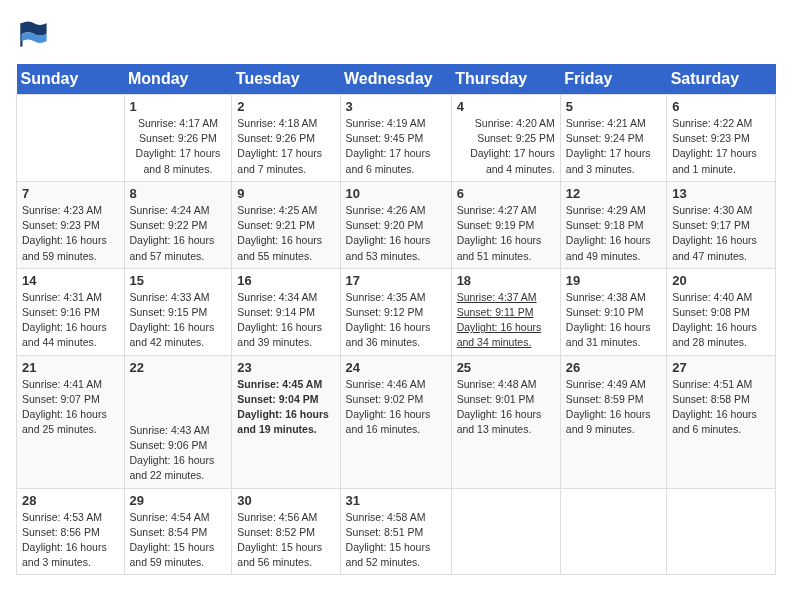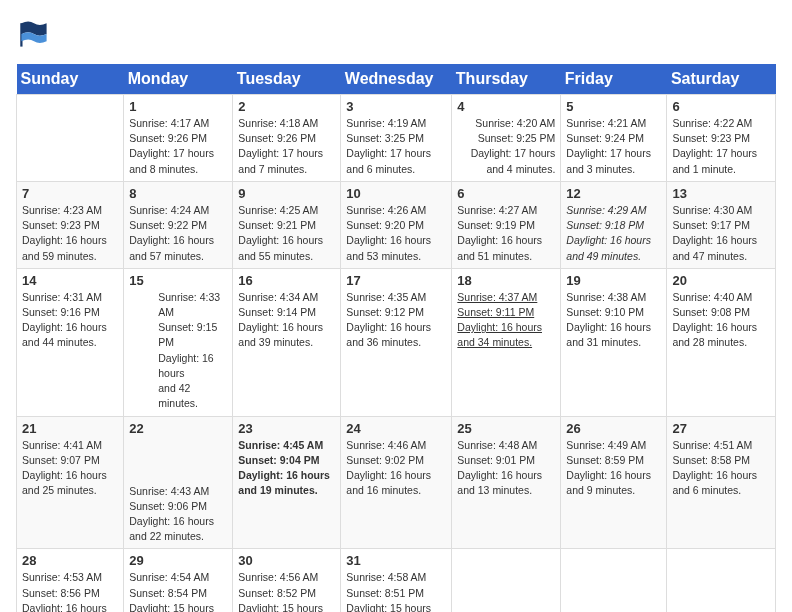--- a/index.html
+++ b/index.html
@@ -114,36 +114,36 @@
         <th>Thursday</th>
         <th>Friday</th>
         <th>Saturday</th>
       </tr>
   </thead>
   <tbody id="calendar-body">
   <tr>
         <td class="empty"></td>
         <td>
           <div class="day-num">1</div>
-          <div class="day-info" style="white-space: pre-line;">Sunrise: 4:17 AM
+          <div class="day-info" style="white-space: pre-line; text-align: center;">Sunrise: 4:17 AM
 Sunset: 9:26 PM
 Daylight: 17 hours
 and 8 minutes.</div>
         </td>
         <td>
           <div class="day-num">2</div>
           <div class="day-info" style="white-space: pre-line;">Sunrise: 4:18 AM
 Sunset: 9:26 PM
 Daylight: 17 hours
 and 7 minutes.</div>
         </td>
         <td>
           <div class="day-num">3</div>
           <div class="day-info" style="white-space: pre-line;">Sunrise: 4:19 AM
-Sunset: 3:25 PM
+Sunset: 9:45 PM
 Daylight: 17 hours
 and 6 minutes.</div>
         </td>
         <td>
           <div class="day-num">4</div>
           <div class="day-info" style="white-space: pre-line; text-align: right;">Sunrise: 4:20 AM
 Sunset: 9:25 PM
 Daylight: 17 hours
 and 4 minutes.</div>
         </td>
@@ -193,21 +193,21 @@
         </td>
         <td>
           <div class="day-num">6</div>
           <div class="day-info" style="white-space: pre-line;">Sunrise: 4:27 AM
 Sunset: 9:19 PM
 Daylight: 16 hours
 and 51 minutes.</div>
         </td>
         <td>
           <div class="day-num">12</div>
-          <div class="day-info" style="white-space: pre-line; font-style: italic;">Sunrise: 4:29 AM
+          <div class="day-info" style="white-space: pre-line;">Sunrise: 4:29 AM
 Sunset: 9:18 PM
 Daylight: 16 hours
 and 49 minutes.</div>
         </td>
         <td>
           <div class="day-num">13</div>
           <div class="day-info" style="white-space: pre-line;">Sunrise: 4:30 AM
 Sunset: 9:17 PM
 Daylight: 16 hours
 and 47 minutes.</div>
@@ -216,21 +216,21 @@
       <tr>
         <td>
           <div class="day-num">14</div>
           <div class="day-info" style="white-space: pre-line;">Sunrise: 4:31 AM
 Sunset: 9:16 PM
 Daylight: 16 hours
 and 44 minutes.</div>
         </td>
         <td>
           <div class="day-num">15</div>
-          <div class="day-info" style="white-space: pre-line; margin-left: 29px;">Sunrise: 4:33 AM
+          <div class="day-info" style="white-space: pre-line;">Sunrise: 4:33 AM
 Sunset: 9:15 PM
 Daylight: 16 hours
 and 42 minutes.</div>
         </td>
         <td>
           <div class="day-num">16</div>
           <div class="day-info" style="white-space: pre-line;">Sunrise: 4:34 AM
 Sunset: 9:14 PM
 Daylight: 16 hours
 and 39 minutes.</div>

